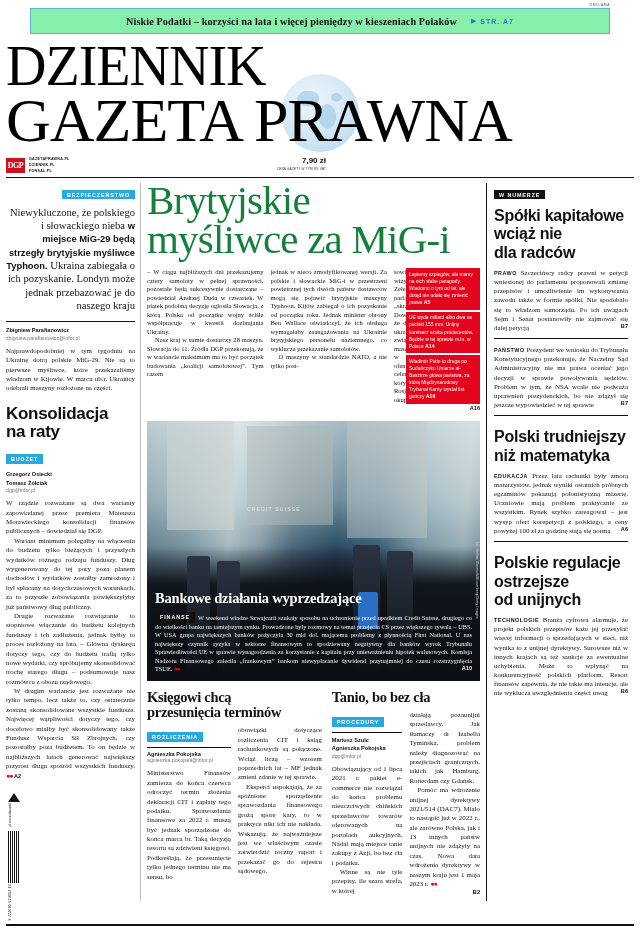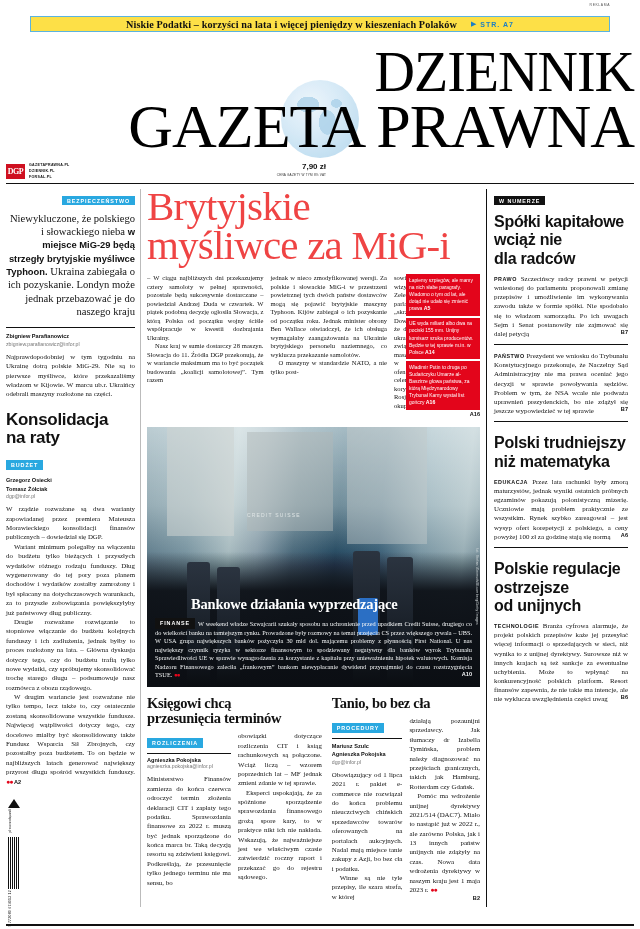--- a/index.html
+++ b/index.html
@@ -11,35 +11,35 @@
     overflow: hidden;
   }
   .page { position: relative; width: 640px; height: 929px; padding: 0 6px; }
 
   
   .reklama-label {
     text-align: right; font-family: "Liberation Sans", sans-serif;
     font-size: 3.4px; letter-spacing: .6px; color: #555; padding: 3px 24px 1px 0;
   }
   .ad-banner {
-    margin: 8px 24px; border: 1.4px solid #5bb4e0; background: #fde047;
-    height: 16px; display: flex; align-items: center; justify-content: center; gap: 14px;
+    margin: 0 24px; border: 1.4px solid #5bb4e0; background: #86efac;
+    height: 26px; display: flex; align-items: center; justify-content: center; gap: 14px;
   }
   .ad-banner .ad-text {
     font-family: "Liberation Serif", serif; font-weight: bold; font-size: 10.2px;
     letter-spacing: .1px; color: #111;
   }
   .ad-banner .ad-page {
     font-family: "Liberation Sans", sans-serif; font-weight: bold; font-size: 7px;
     letter-spacing: 1px; color: #1b7fc4;
   }
   .ad-banner .ad-arrow { color: #1b7fc4; font-size: 7px; margin-right: -10px; }
 
   
-  .masthead { position: relative; margin-top: 16px; text-align: right; }
+  .masthead { position: relative; margin-top: 8px; text-align: left; }
   .masthead .globe {
     position: absolute; left: 50%; top: 32px; transform: translateX(-50%);
     width: 78px; height: 78px; border-radius: 50%;
     background: radial-gradient(circle at 38% 32%, #eaf4fb 0%, #cfe6f5 45%, #bcdcf0 70%, #a9d0e9 100%);
     opacity: .85;
   }
   .masthead .globe::after {
     content: ""; position: absolute; inset: 10px 6px 12px 8px;
     background:
       radial-gradient(ellipse 18px 13px at 30% 26%, #9ecbe6 60%, transparent 62%),
@@ -113,21 +113,21 @@
   .body-text p.noind { text-indent: 0; }
 
   .hl-left {
     font-family: "Liberation Sans", sans-serif; font-weight: bold;
     font-size: 17px; line-height: 1.08; margin-top: 12px; letter-spacing: -.3px;
   }
 
   
   .headline {
     font-family: "Liberation Serif", serif; font-size: 41px; line-height: .96;
-    letter-spacing: -.8px; color: #ef4444; margin-top: -2px;
+    letter-spacing: -.8px; color: #15803d; margin-top: -2px;
   }
   .three-cols { display: flex; gap: 7px; margin-top: 9px; }
   .three-cols .c { flex: 1; }
   .three-cols .c .body-text { margin-top: 0; font-size: 6.55px; line-height: 1.3; }
   .pageref {
     font-family: "Liberation Sans", sans-serif; font-weight: bold; font-size: 5.6px;
     float: right; margin-top: 1px;
   }
 
   
@@ -172,21 +172,21 @@
     font-family:"Liberation Sans", sans-serif; font-size:5px; letter-spacing:1.2px;
   }
   .photo-credit {
     position: absolute; right: 1.5px; bottom: 62px; color: #cfd6d8;
     font-family: "Liberation Sans", sans-serif; font-size: 3.4px;
     writing-mode: vertical-rl; letter-spacing: .2px;
   }
   .photo-overlay { position: absolute; left: 0; right: 0; bottom: 0; padding: 6px 8px 7px; }
   .photo-overlay h2 {
     font-family: "Liberation Serif", serif; font-size: 14.5px; font-weight: bold;
-    color: #fff; letter-spacing: -.2px; margin-bottom: 5px; margin-left: 36px;
+    color: #fff; letter-spacing: -.2px; margin-bottom: 5px;
   }
   .photo-overlay .txt {
     font-family: "Liberation Serif", serif; font-size: 6.3px; line-height: 1.35;
     color: #f2f4f5; text-align: justify;
   }
   .photo-overlay .kicker { vertical-align: 1px; margin-right: 3px; }
   .photo-overlay .ref { font-family:"Liberation Sans", sans-serif; font-weight:bold; font-size:5.6px; float:right; }
   .dots { color:#e3051b; letter-spacing:-1px; }
 
   

